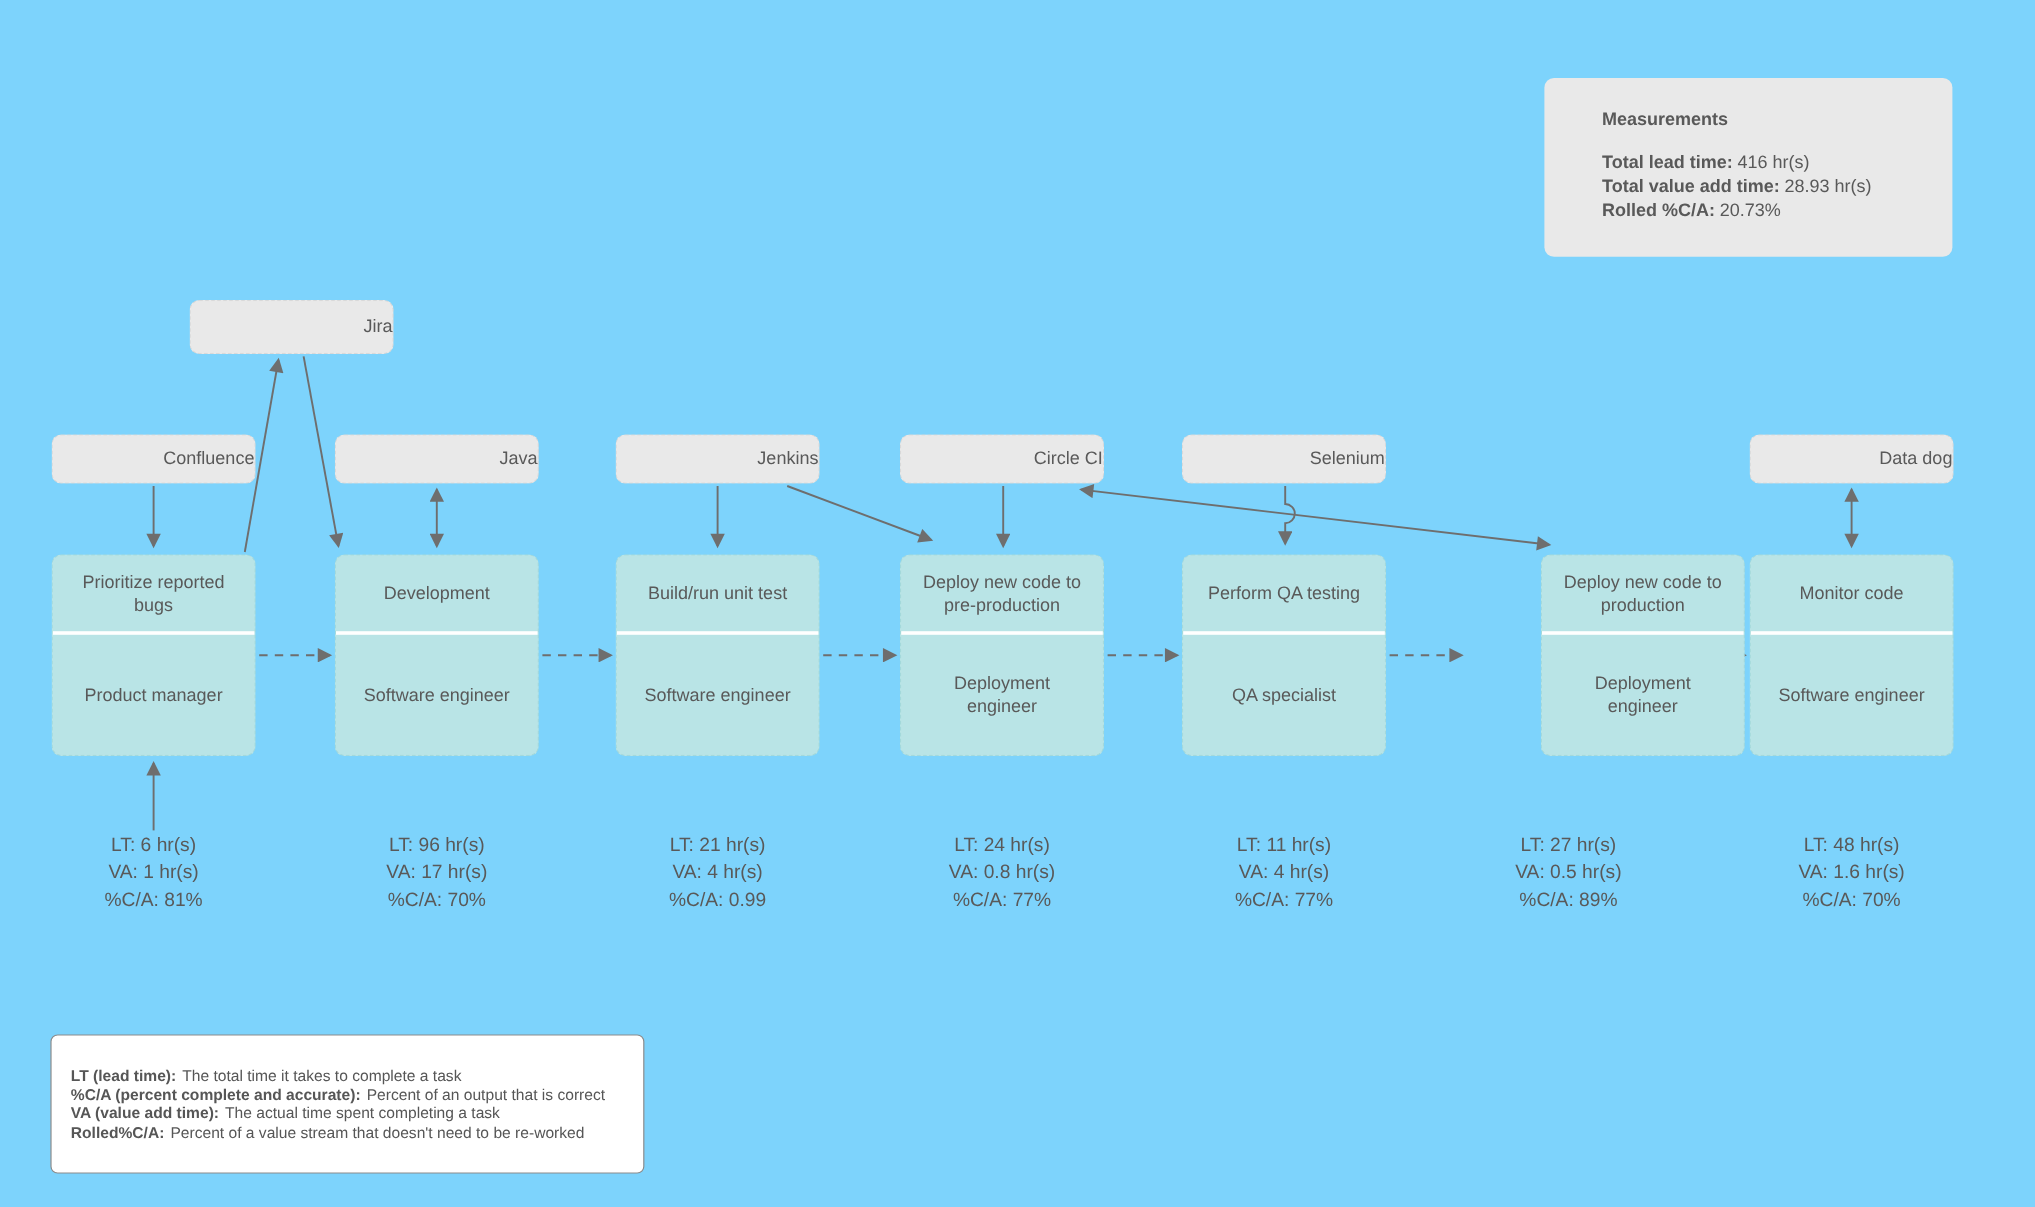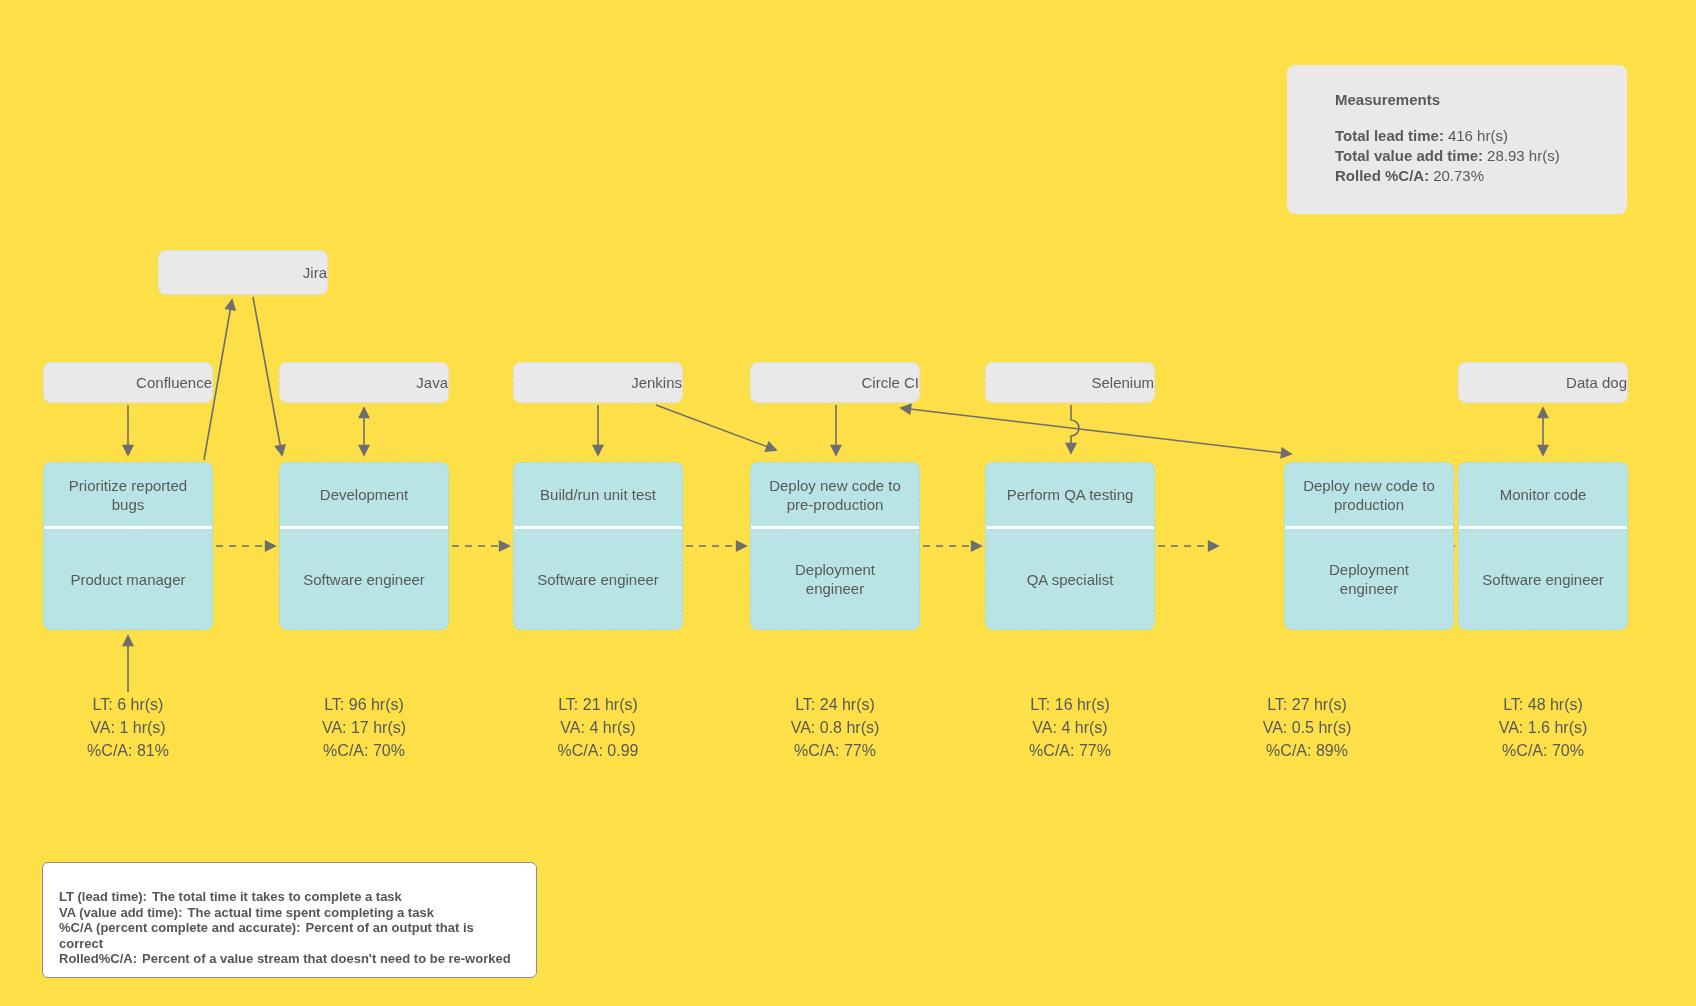--- a/index.html
+++ b/index.html
@@ -1,17 +1,17 @@
 <!DOCTYPE html>
 <html><head>
 <meta charset="utf-8">
 <style>
   html,body{margin:0;padding:0;background:#ffffff;}
   body{font-family:"Liberation Sans", sans-serif;color:#595959;}
-  .canvas{position:relative;width:1696px;height:1006px;background:#fde047;overflow:hidden;}
+  .canvas{position:relative;width:1696px;height:1006px;background:#7dd3fc;overflow:hidden;}
   .wires{position:absolute;left:0;top:0;width:1696px;height:1006px;pointer-events:none;}
   .wires line,.wires path.wire{stroke:#6e6e6e;stroke-width:1.6;fill:none;}
   .wires .dashed{stroke-dasharray:7 6;}
   .tool{position:absolute;top:362px;width:170px;height:41px;background:#e9e9e9;border:1px dashed #d9d9d9;
         border-radius:8px;display:flex;align-items:center;justify-content:flex-end;font-size:15px;box-sizing:border-box;}
   .tool.jira{top:250px;left:158px;height:45px;}
   .node{position:absolute;top:462px;width:170px;height:168px;background:#b9e4e6;border:1px dashed #a4d9db;
         border-radius:8px;box-sizing:border-box;display:flex;flex-direction:column;font-size:15px;line-height:19px;text-align:center;}
   .node .task{height:63px;border-bottom:3px solid #ffffff;display:flex;align-items:center;justify-content:center;padding:0 10px;}
   .node .role{flex:1;display:flex;align-items:center;justify-content:center;padding:0 14px;}
@@ -19,21 +19,21 @@
   .measurements{position:absolute;left:1287px;top:65px;width:340px;height:149px;background:#e9e9e9;
         border-radius:8px;box-sizing:border-box;padding:26px 20px 0 48px;font-size:15px;}
   .measurements .title{font-weight:bold;margin-bottom:18px;}
   .measurements .row{line-height:20px;}
   .b{font-weight:bold;}
   .val{margin-left:4px;}
   .legend{position:absolute;left:42px;top:862px;width:495px;height:116px;background:#ffffff;
         border:1px solid #8c8c8c;border-radius:6px;box-sizing:border-box;padding:10px 16px;}
   .legend .title{font-weight:bold;font-size:14px;color:#565656;}
   .legend .items{margin-top:16px;font-size:13px;line-height:15.5px;color:#565656;}
-  .legend .desc{margin-left:5px;font-weight:bold;}
+  .legend .desc{margin-left:5px;font-weight:normal;}
 </style>
 </head>
 <body>
 
 <div class="canvas">
 
   <svg class="wires" width="1696" height="1006" viewBox="0 0 1696 1006">
     <defs>
       <marker id="ah" viewBox="0 0 10 10" refX="8.5" refY="5" markerWidth="14" markerHeight="12" orient="auto-start-reverse" markerUnits="userSpaceOnUse">
         <path d="M0 0 L10 5 L0 10 Z" fill="#6e6e6e"></path>
@@ -130,37 +130,37 @@
     <div>LT: 21 hr(s)</div>
     <div>VA: 4 hr(s)</div>
     <div>%C/A: 0.99</div>
   </div>
   <div class="metrics" style="left:750px">
     <div>LT: 24 hr(s)</div>
     <div>VA: 0.8 hr(s)</div>
     <div>%C/A: 77%</div>
   </div>
   <div class="metrics" style="left:985px">
-    <div>LT: 16 hr(s)</div>
+    <div>LT: 11 hr(s)</div>
     <div>VA: 4 hr(s)</div>
     <div>%C/A: 77%</div>
   </div>
   <div class="metrics" style="left:1222px">
     <div>LT: 27 hr(s)</div>
     <div>VA: 0.5 hr(s)</div>
     <div>%C/A: 89%</div>
   </div>
   <div class="metrics" style="left:1458px">
     <div>LT: 48 hr(s)</div>
     <div>VA: 1.6 hr(s)</div>
     <div>%C/A: 70%</div>
   </div>
 
   <div class="legend">
     <div class="items">
       <div><span class="b">LT (lead time):</span><span class="desc">The total time it takes to complete a task</span></div>
+      <div><span class="b">%C/A (percent complete and accurate):</span><span class="desc">Percent of an output that is correct</span></div>
       <div><span class="b">VA (value add time):</span><span class="desc">The actual time spent completing a task</span></div>
-      <div><span class="b">%C/A (percent complete and accurate):</span><span class="desc">Percent of an output that is correct</span></div>
       <div><span class="b">Rolled%C/A:</span><span class="desc">Percent of a value stream that doesn't need to be re-worked</span></div>
     </div>
   </div>
 
 </div>
 
 </body></html>

